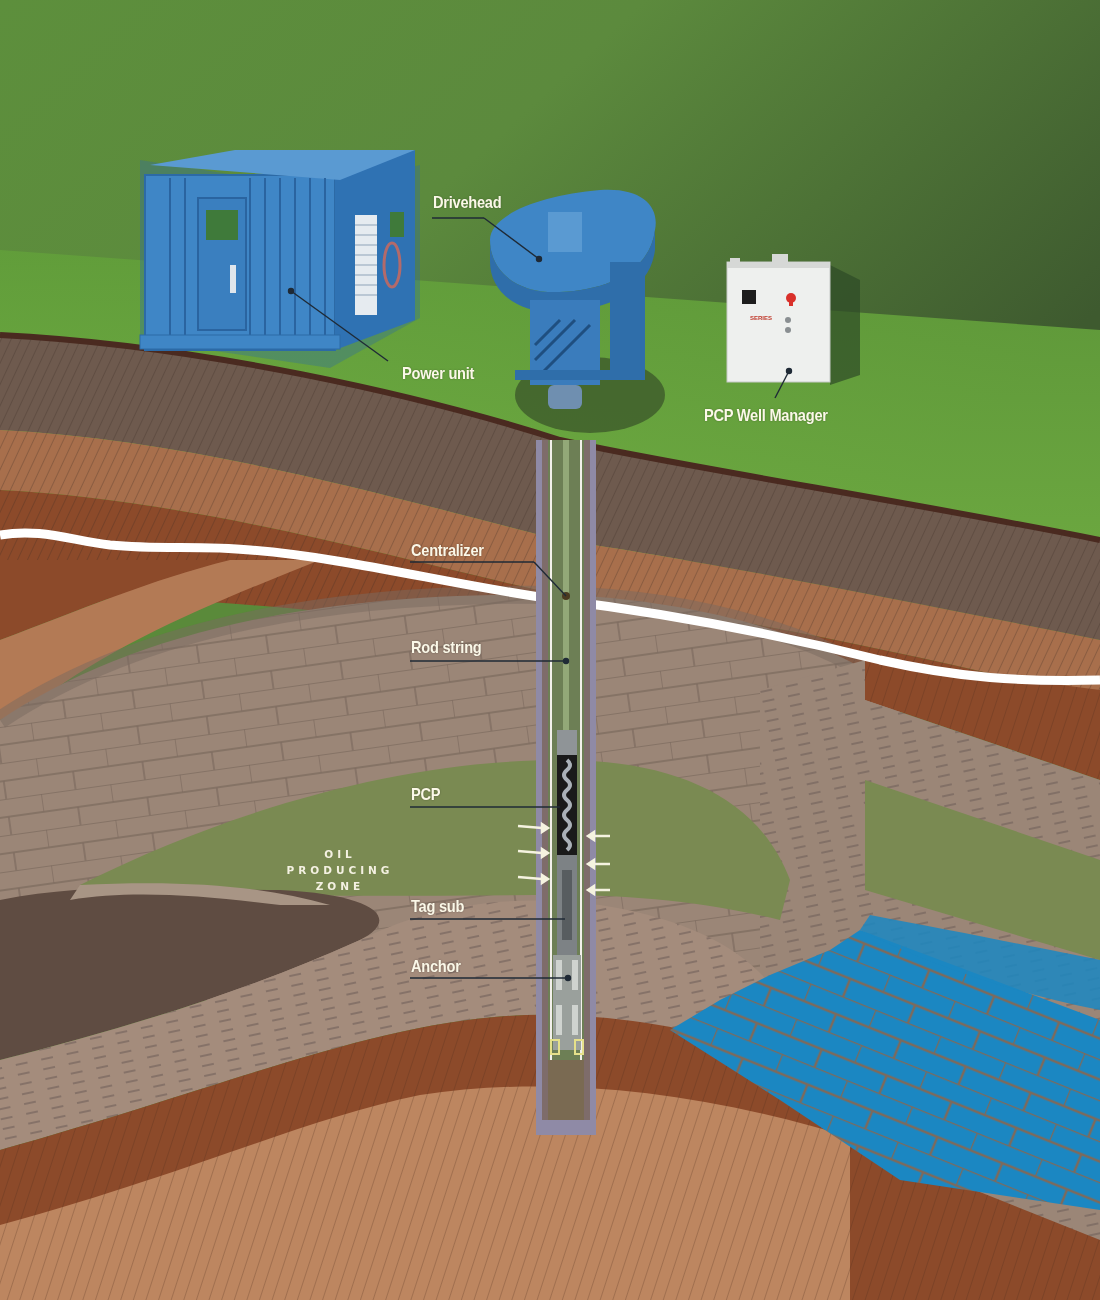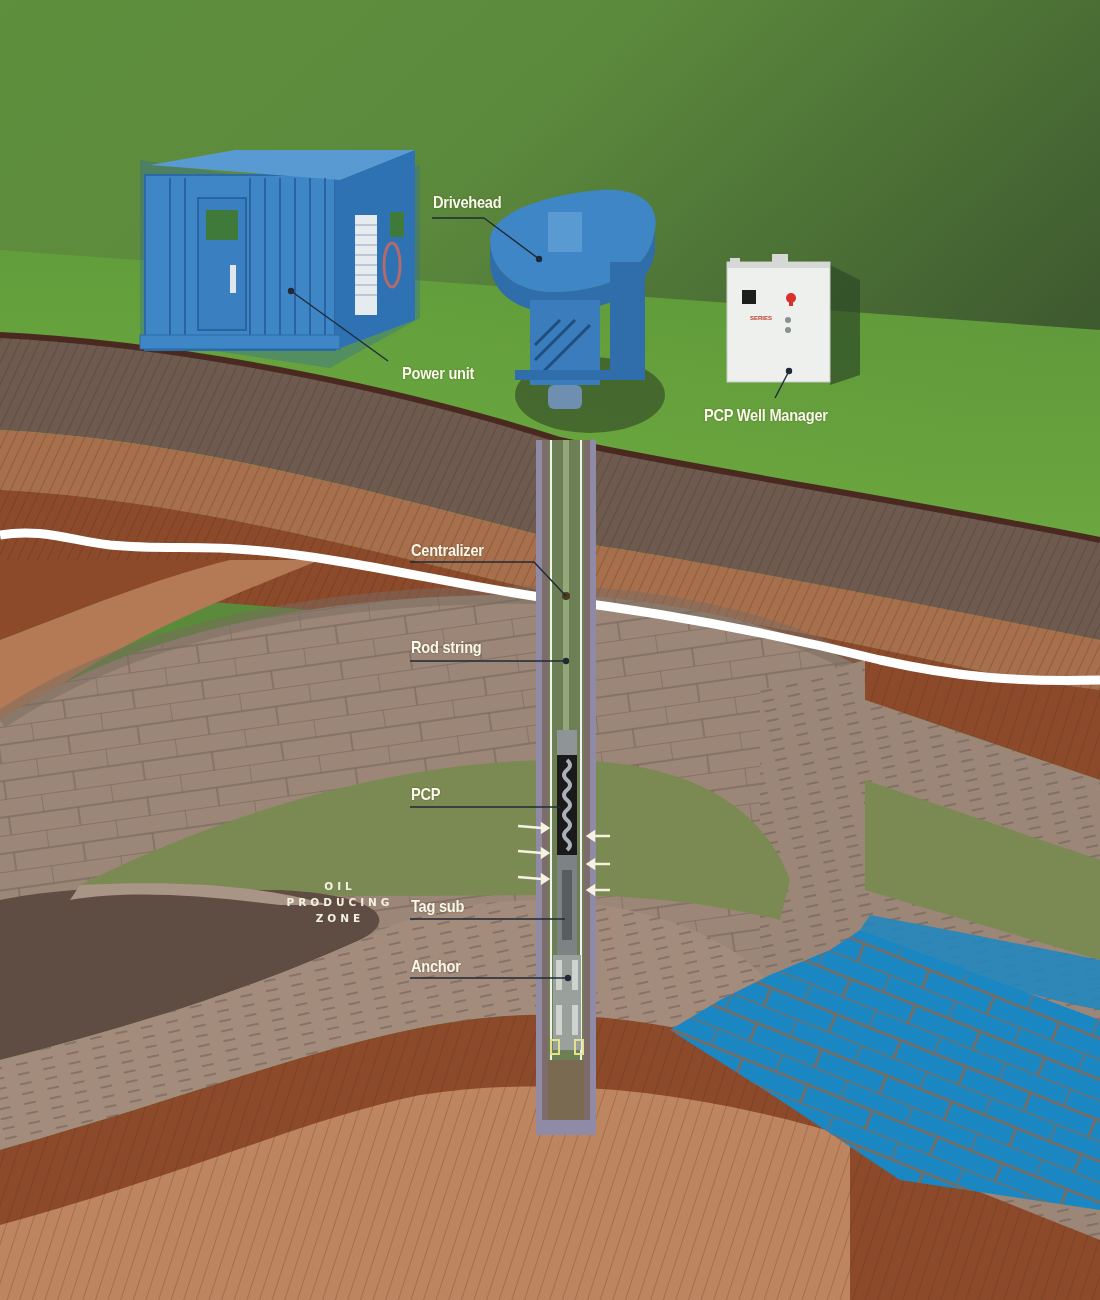--- a/index.html
+++ b/index.html
@@ -1,19 +1,19 @@
 <!DOCTYPE html>
 <html><head>
 <meta charset="utf-8">
 <style>
   html,body{margin:0;padding:0;background:#5a8a3a;}
   body{width:1100px;height:1300px;overflow:hidden;position:relative;font-family:"Liberation Sans",sans-serif;}
   #scene{position:absolute;left:0;top:0;width:1100px;height:1300px;}
   .lbl{position:absolute;color:#fbf8e8;font-family:"Liberation Sans",sans-serif;font-weight:bold;font-size:17px;letter-spacing:-0.3px;white-space:nowrap;text-shadow:0 0 2px rgba(0,0,0,0.35);transform:scaleX(0.86);transform-origin:left center;}
-  .zone{position:absolute;color:#f4f1e2;font-family:"DejaVu Sans",sans-serif;font-weight:bold;font-size:10.5px;letter-spacing:4px;text-align:center;line-height:16px;margin-top:32px;}
+  .zone{position:absolute;color:#f4f1e2;font-family:"DejaVu Sans",sans-serif;font-weight:bold;font-size:10.5px;letter-spacing:4px;text-align:center;line-height:16px;}
 </style>
 </head>
 <body>
 
 <svg id="scene" viewBox="0 0 1100 1300" xmlns="http://www.w3.org/2000/svg">
   <defs>
     <linearGradient id="grass" x1="0" y1="0" x2="1" y2="0.55">
       <stop offset="0" stop-color="#5d8f3c"></stop>
       <stop offset="0.45" stop-color="#5c8a3d"></stop>
       <stop offset="1" stop-color="#3e5a2f"></stop>

